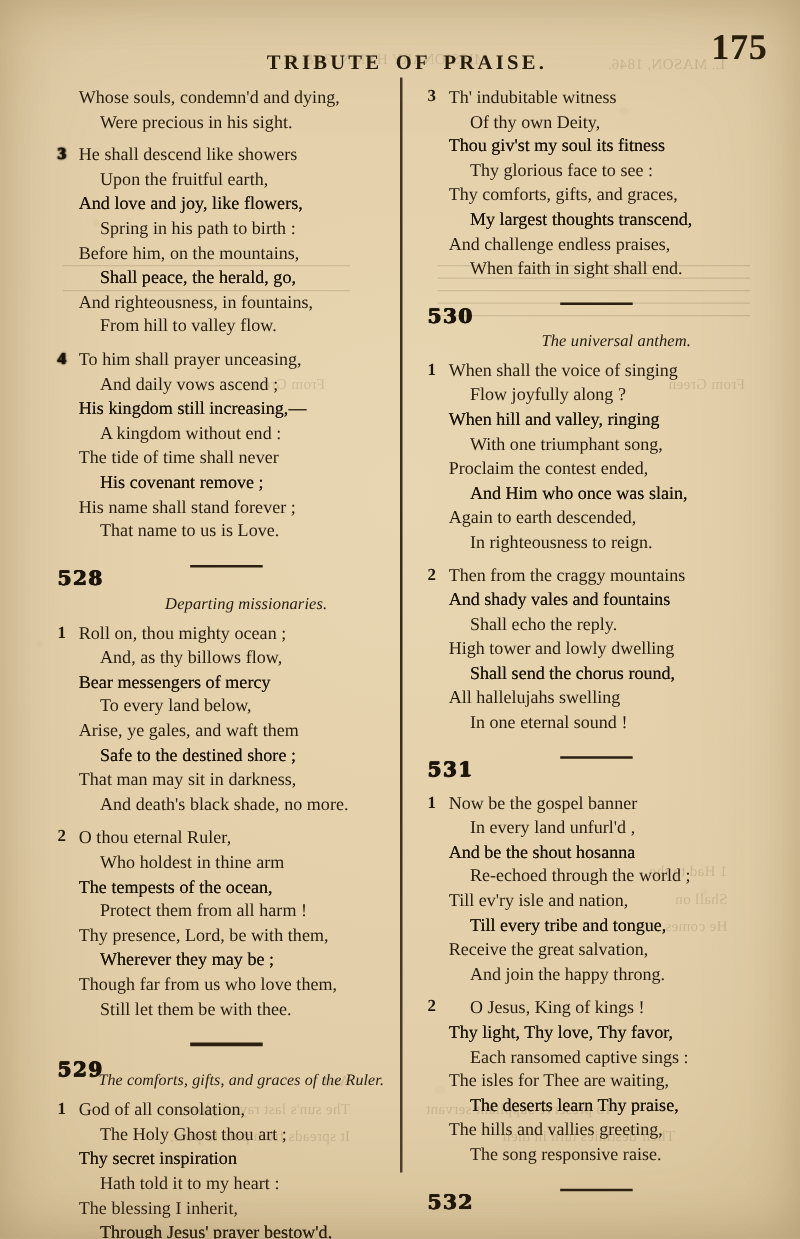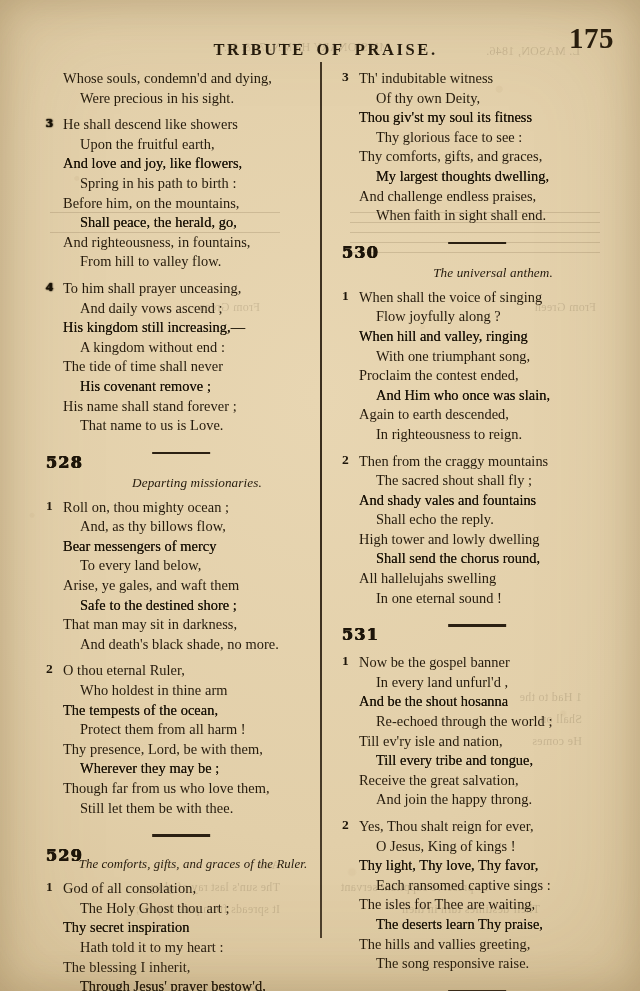--- a/index.html
+++ b/index.html
@@ -318,21 +318,21 @@
     <div class="col right">
       <div class="hymn">
         <div class="verses">
             <div class="verse">
               <span class="verse-number">3</span>
               <div class="line">Th' indubitable witness</div>
               <div class="line ind">Of thy own Deity,</div>
               <div class="line heavy">Thou giv'st my soul its fitness</div>
               <div class="line ind">Thy glorious face to see :</div>
               <div class="line">Thy comforts, gifts, and graces,</div>
-              <div class="line ind heavy">My largest thoughts dwelling,</div>
+              <div class="line ind heavy">My largest thoughts transcend,</div>
               <div class="line">And challenge endless praises,</div>
               <div class="line ind">When faith in sight shall end.</div>
             </div>
           </div>
       </div>
       <div class="hymn-list">
           <div class="hymn">
             <div class="hymn-head">
               <div class="rule"></div>
               <div class="hymn-number">530</div>
@@ -345,21 +345,20 @@
               <div class="line heavy">When hill and valley, ringing</div>
               <div class="line ind">With one triumphant song,</div>
               <div class="line">Proclaim the contest ended,</div>
               <div class="line ind heavy">And Him who once was slain,</div>
               <div class="line">Again to earth descended,</div>
               <div class="line ind">In righteousness to reign.</div>
             </div>
             <div class="verse">
               <span class="verse-number">2</span>
               <div class="line">Then from the craggy mountains</div>
-              <div class="line ind">The sacred shout shall fly ;</div>
               <div class="line heavy">And shady vales and fountains</div>
               <div class="line ind">Shall echo the reply.</div>
               <div class="line">High tower and lowly dwelling</div>
               <div class="line ind heavy">Shall send the chorus round,</div>
               <div class="line">All hallelujahs swelling</div>
               <div class="line ind">In one eternal sound !</div>
             </div>
           </div>
           <div class="hymn">
             <div class="hymn-head">
@@ -372,21 +371,20 @@
               <div class="line ind">In every land unfurl'd ,</div>
               <div class="line heavy">And be the shout hosanna</div>
               <div class="line ind">Re-echoed through the world ;</div>
               <div class="line">Till ev'ry isle and nation,</div>
               <div class="line ind heavy">Till every tribe and tongue,</div>
               <div class="line">Receive the great salvation,</div>
               <div class="line ind">And join the happy throng.</div>
             </div>
             <div class="verse">
               <span class="verse-number">2</span>
-              <div class="line">Yes, Thou shalt reign for ever,</div>
               <div class="line ind">O Jesus, King of kings !</div>
               <div class="line heavy">Thy light, Thy love, Thy favor,</div>
               <div class="line ind">Each ransomed captive sings :</div>
               <div class="line">The isles for Thee are waiting,</div>
               <div class="line ind heavy">The deserts learn Thy praise,</div>
               <div class="line">The hills and vallies greeting,</div>
               <div class="line ind">The song responsive raise.</div>
             </div>
           </div>
           <div class="hymn">

